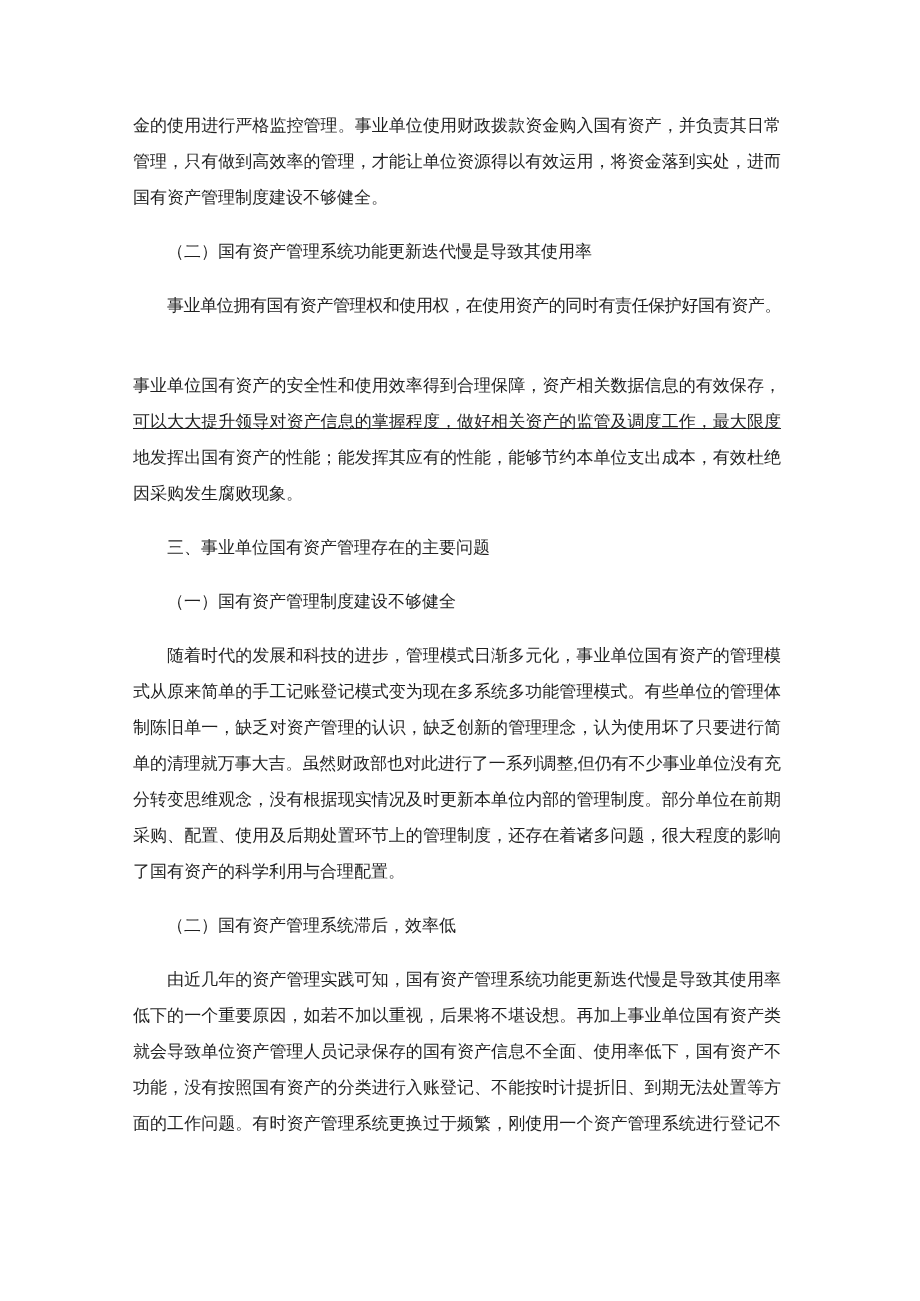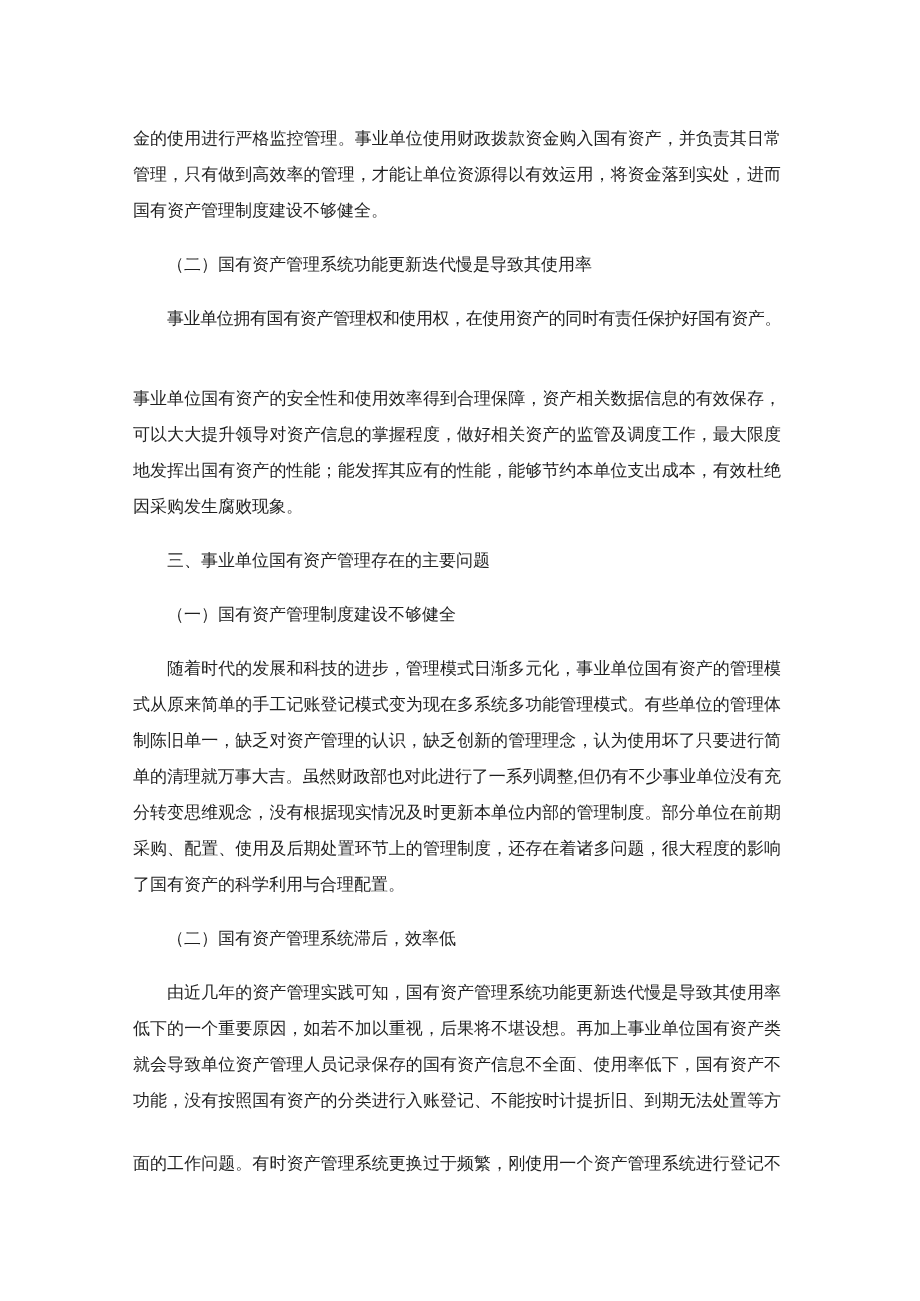--- a/index.html
+++ b/index.html
@@ -8,21 +8,21 @@
     position: relative;
     width: 920px;
     height: 1301px;
     background: #ffffff;
     overflow: hidden;
     font-family: "Liberation Serif", "DejaVu Serif", serif;
   }
   .content {
     position: absolute;
     left: 133px;
-    top: 121px;
+    top: 108px;
     width: 649px;
   }
   .block { margin: 0 0 18px 0; }
   .block:last-child { margin-bottom: 0; }
   .line {
     font-size: 17px;
     line-height: 36px;
     height: 36px;
     color: #1f1f1f;
     white-space: nowrap;
@@ -40,21 +40,21 @@
         <div class="line full" style="letter-spacing: 0.053px;">金的使用进行严格监控管理。事业单位使用财政拨款资金购入国有资产，并负责其日常</div>
         <div class="line full" style="letter-spacing: 0.053px;">管理，只有做到高效率的管理，才能让单位资源得以有效运用，将资金落到实处，进而</div>
         <div class="line">国有资产管理制度建设不够健全。</div>
       </div>
       <div class="block heading">
         <div class="line indent">（二）国有资产管理系统功能更新迭代慢是导致其使用率</div>
       </div>
       <div class="block paragraph">
         <div class="line full indent" style="letter-spacing: -0.405px; font-family: Liberation Serif, serif;">事业单位拥有国有资产管理权和使用权，在使用资产的同时有责任保护好国有资产。</div>
         <div class="line full" style="letter-spacing: 0.053px; margin-top: 44px;">事业单位国有资产的安全性和使用效率得到合理保障，资产相关数据信息的有效保存，</div>
-        <div class="line full" style="letter-spacing: 0.053px;">可以大大提升领导对资产信息的掌握程度，做好相关资产的监管及调度工作，最大限度</div>
+        <div class="line full" style="letter-spacing: 0.053px; text-decoration: underline;">可以大大提升领导对资产信息的掌握程度，做好相关资产的监管及调度工作，最大限度</div>
         <div class="line full" style="letter-spacing: 0.053px;">地发挥出国有资产的性能；能发挥其应有的性能，能够节约本单位支出成本，有效杜绝</div>
         <div class="line">因采购发生腐败现象。</div>
       </div>
       <div class="block heading">
         <div class="line indent">三、事业单位国有资产管理存在的主要问题</div>
       </div>
       <div class="block heading">
         <div class="line indent">（一）国有资产管理制度建设不够健全</div>
       </div>
       <div class="block paragraph">
@@ -67,16 +67,16 @@
         <div class="line">了国有资产的科学利用与合理配置。</div>
       </div>
       <div class="block heading">
         <div class="line indent">（二）国有资产管理系统滞后，效率低</div>
       </div>
       <div class="block paragraph">
         <div class="line full indent" style="letter-spacing: 0.056px;">由近几年的资产管理实践可知，国有资产管理系统功能更新迭代慢是导致其使用率</div>
         <div class="line full" style="letter-spacing: 0.053px;">低下的一个重要原因，如若不加以重视，后果将不堪设想。再加上事业单位国有资产类</div>
         <div class="line full" style="letter-spacing: 0.053px;">就会导致单位资产管理人员记录保存的国有资产信息不全面、使用率低下，国有资产不</div>
         <div class="line full" style="letter-spacing: 0.053px;">功能，没有按照国有资产的分类进行入账登记、不能按时计提折旧、到期无法处置等方</div>
-        <div class="line full" style="letter-spacing: 0.053px; margin-top: 27px;">面的工作问题。有时资产管理系统更换过于频繁，刚使用一个资产管理系统进行登记不</div>
+        <div class="line full" style="letter-spacing: 0.053px;">面的工作问题。有时资产管理系统更换过于频繁，刚使用一个资产管理系统进行登记不</div>
       </div>
     </main>
 </div>
 
 </body></html>

